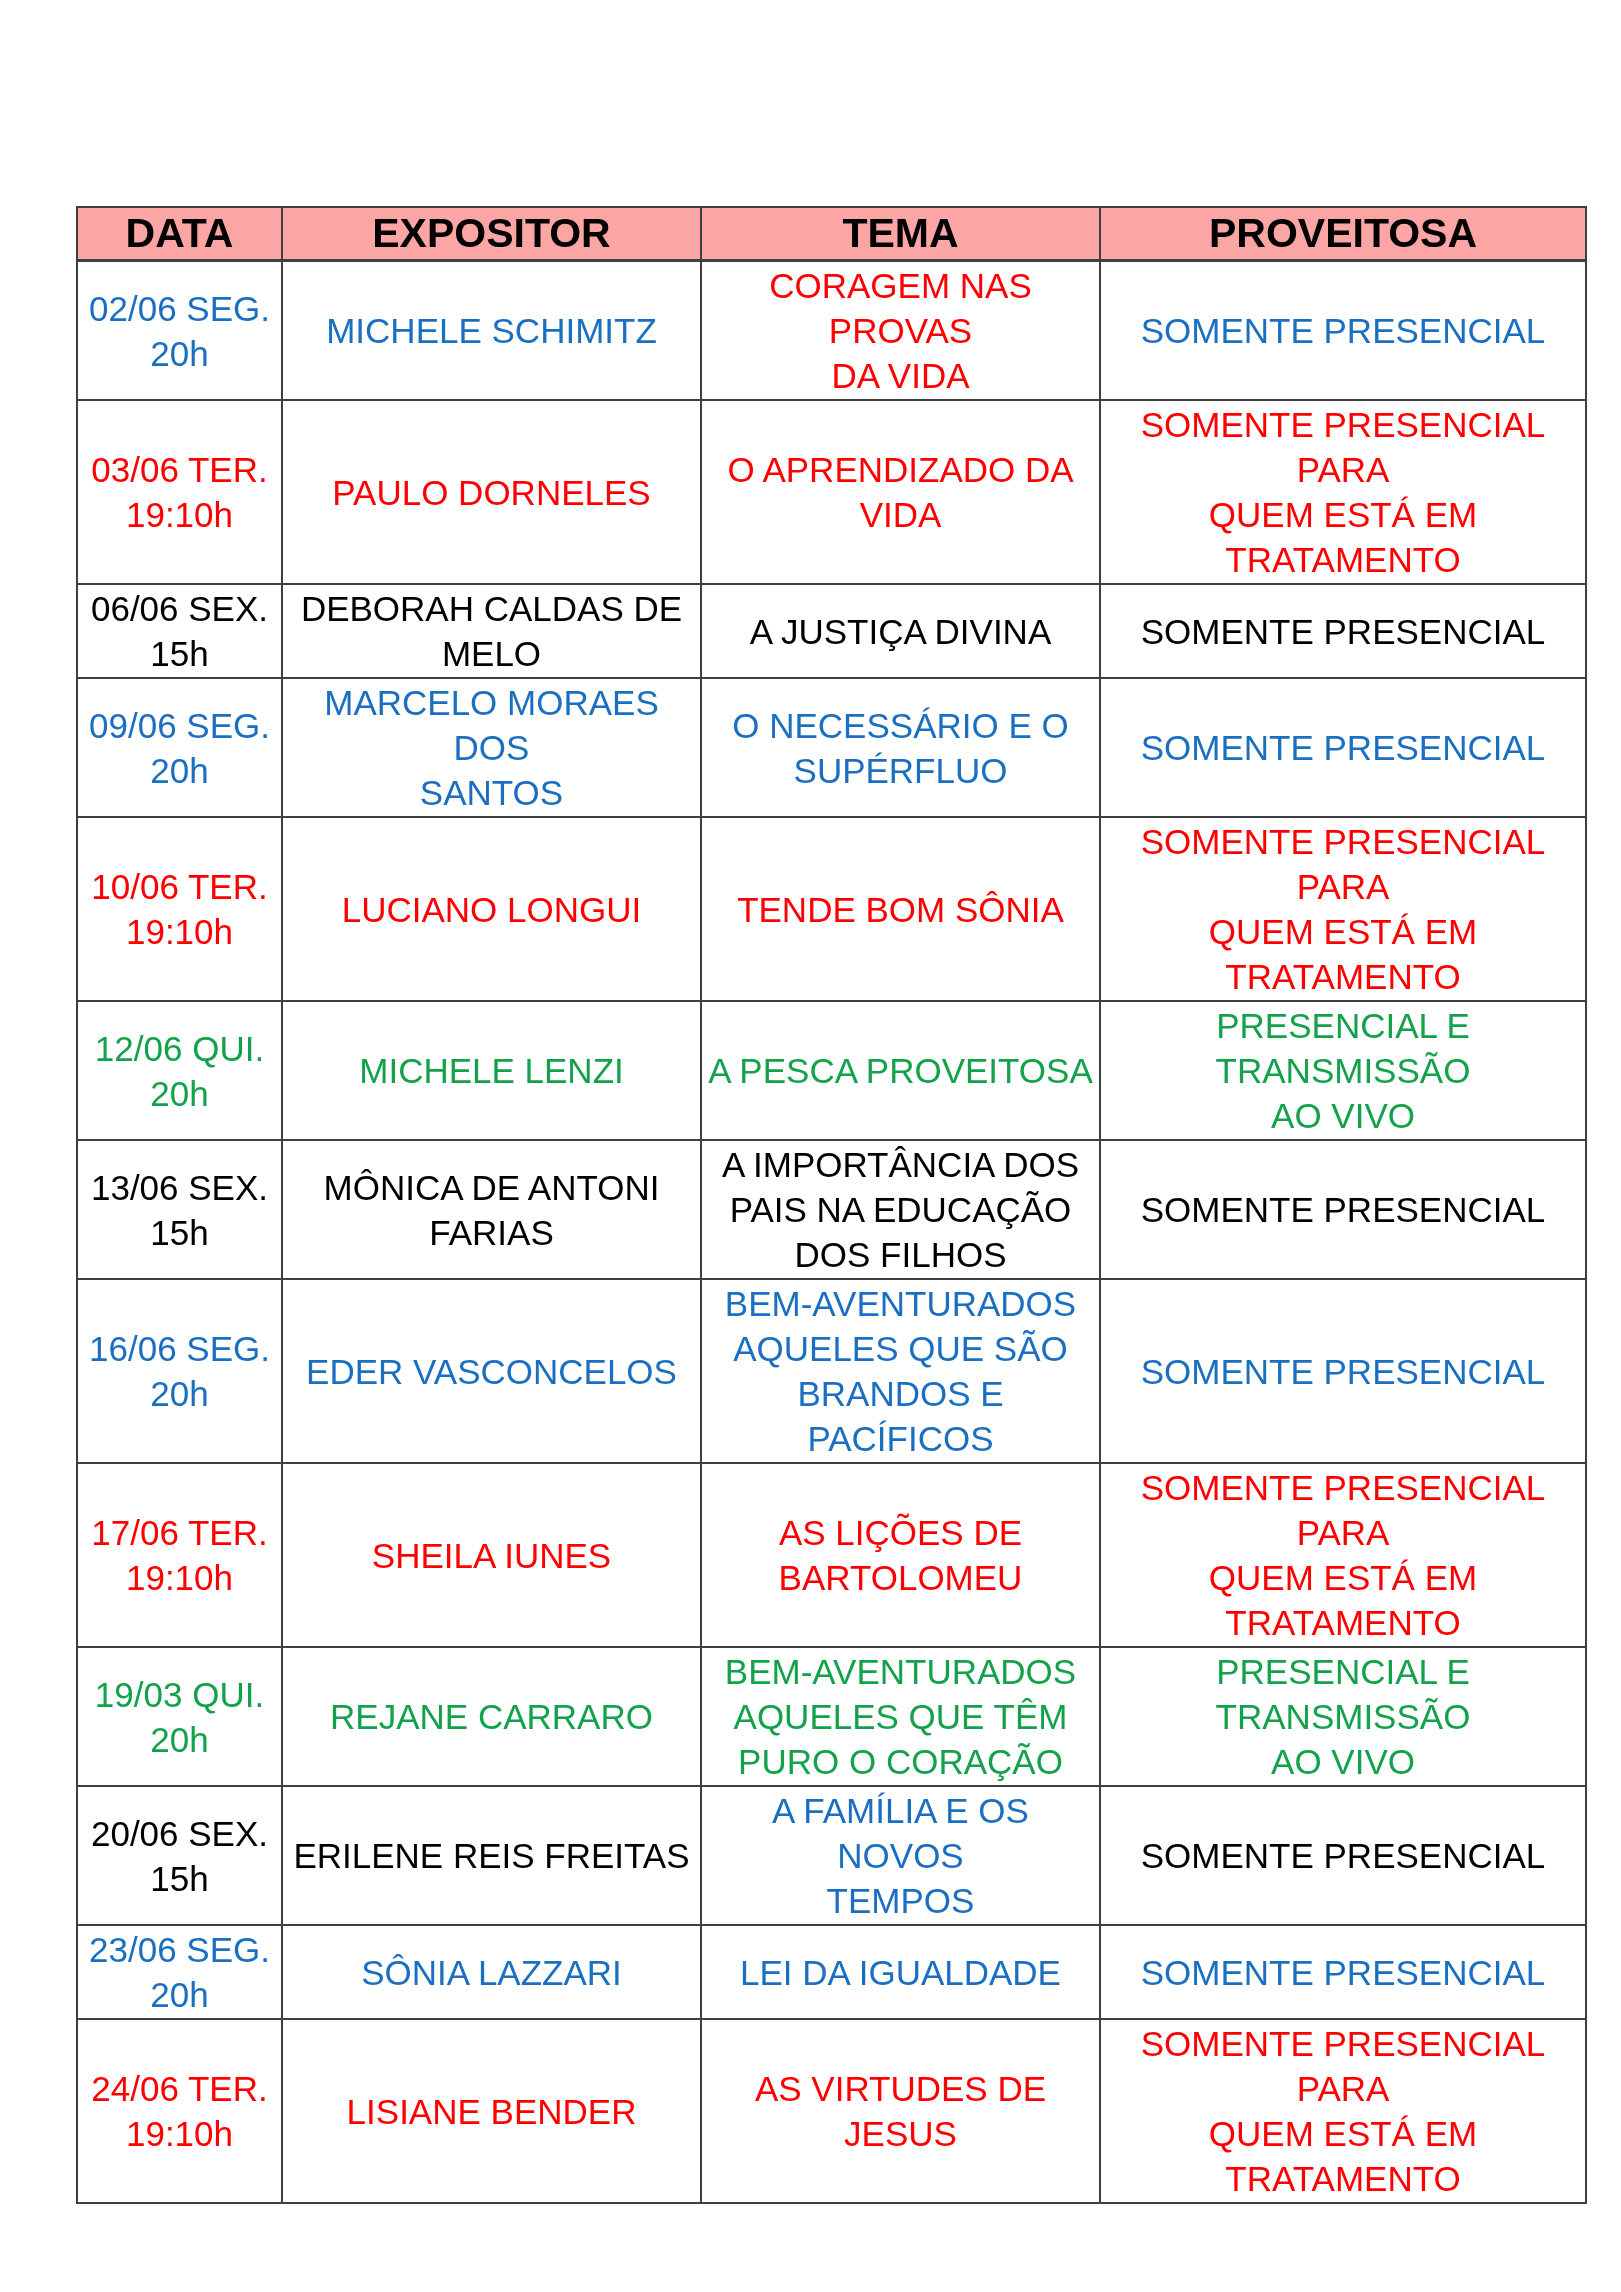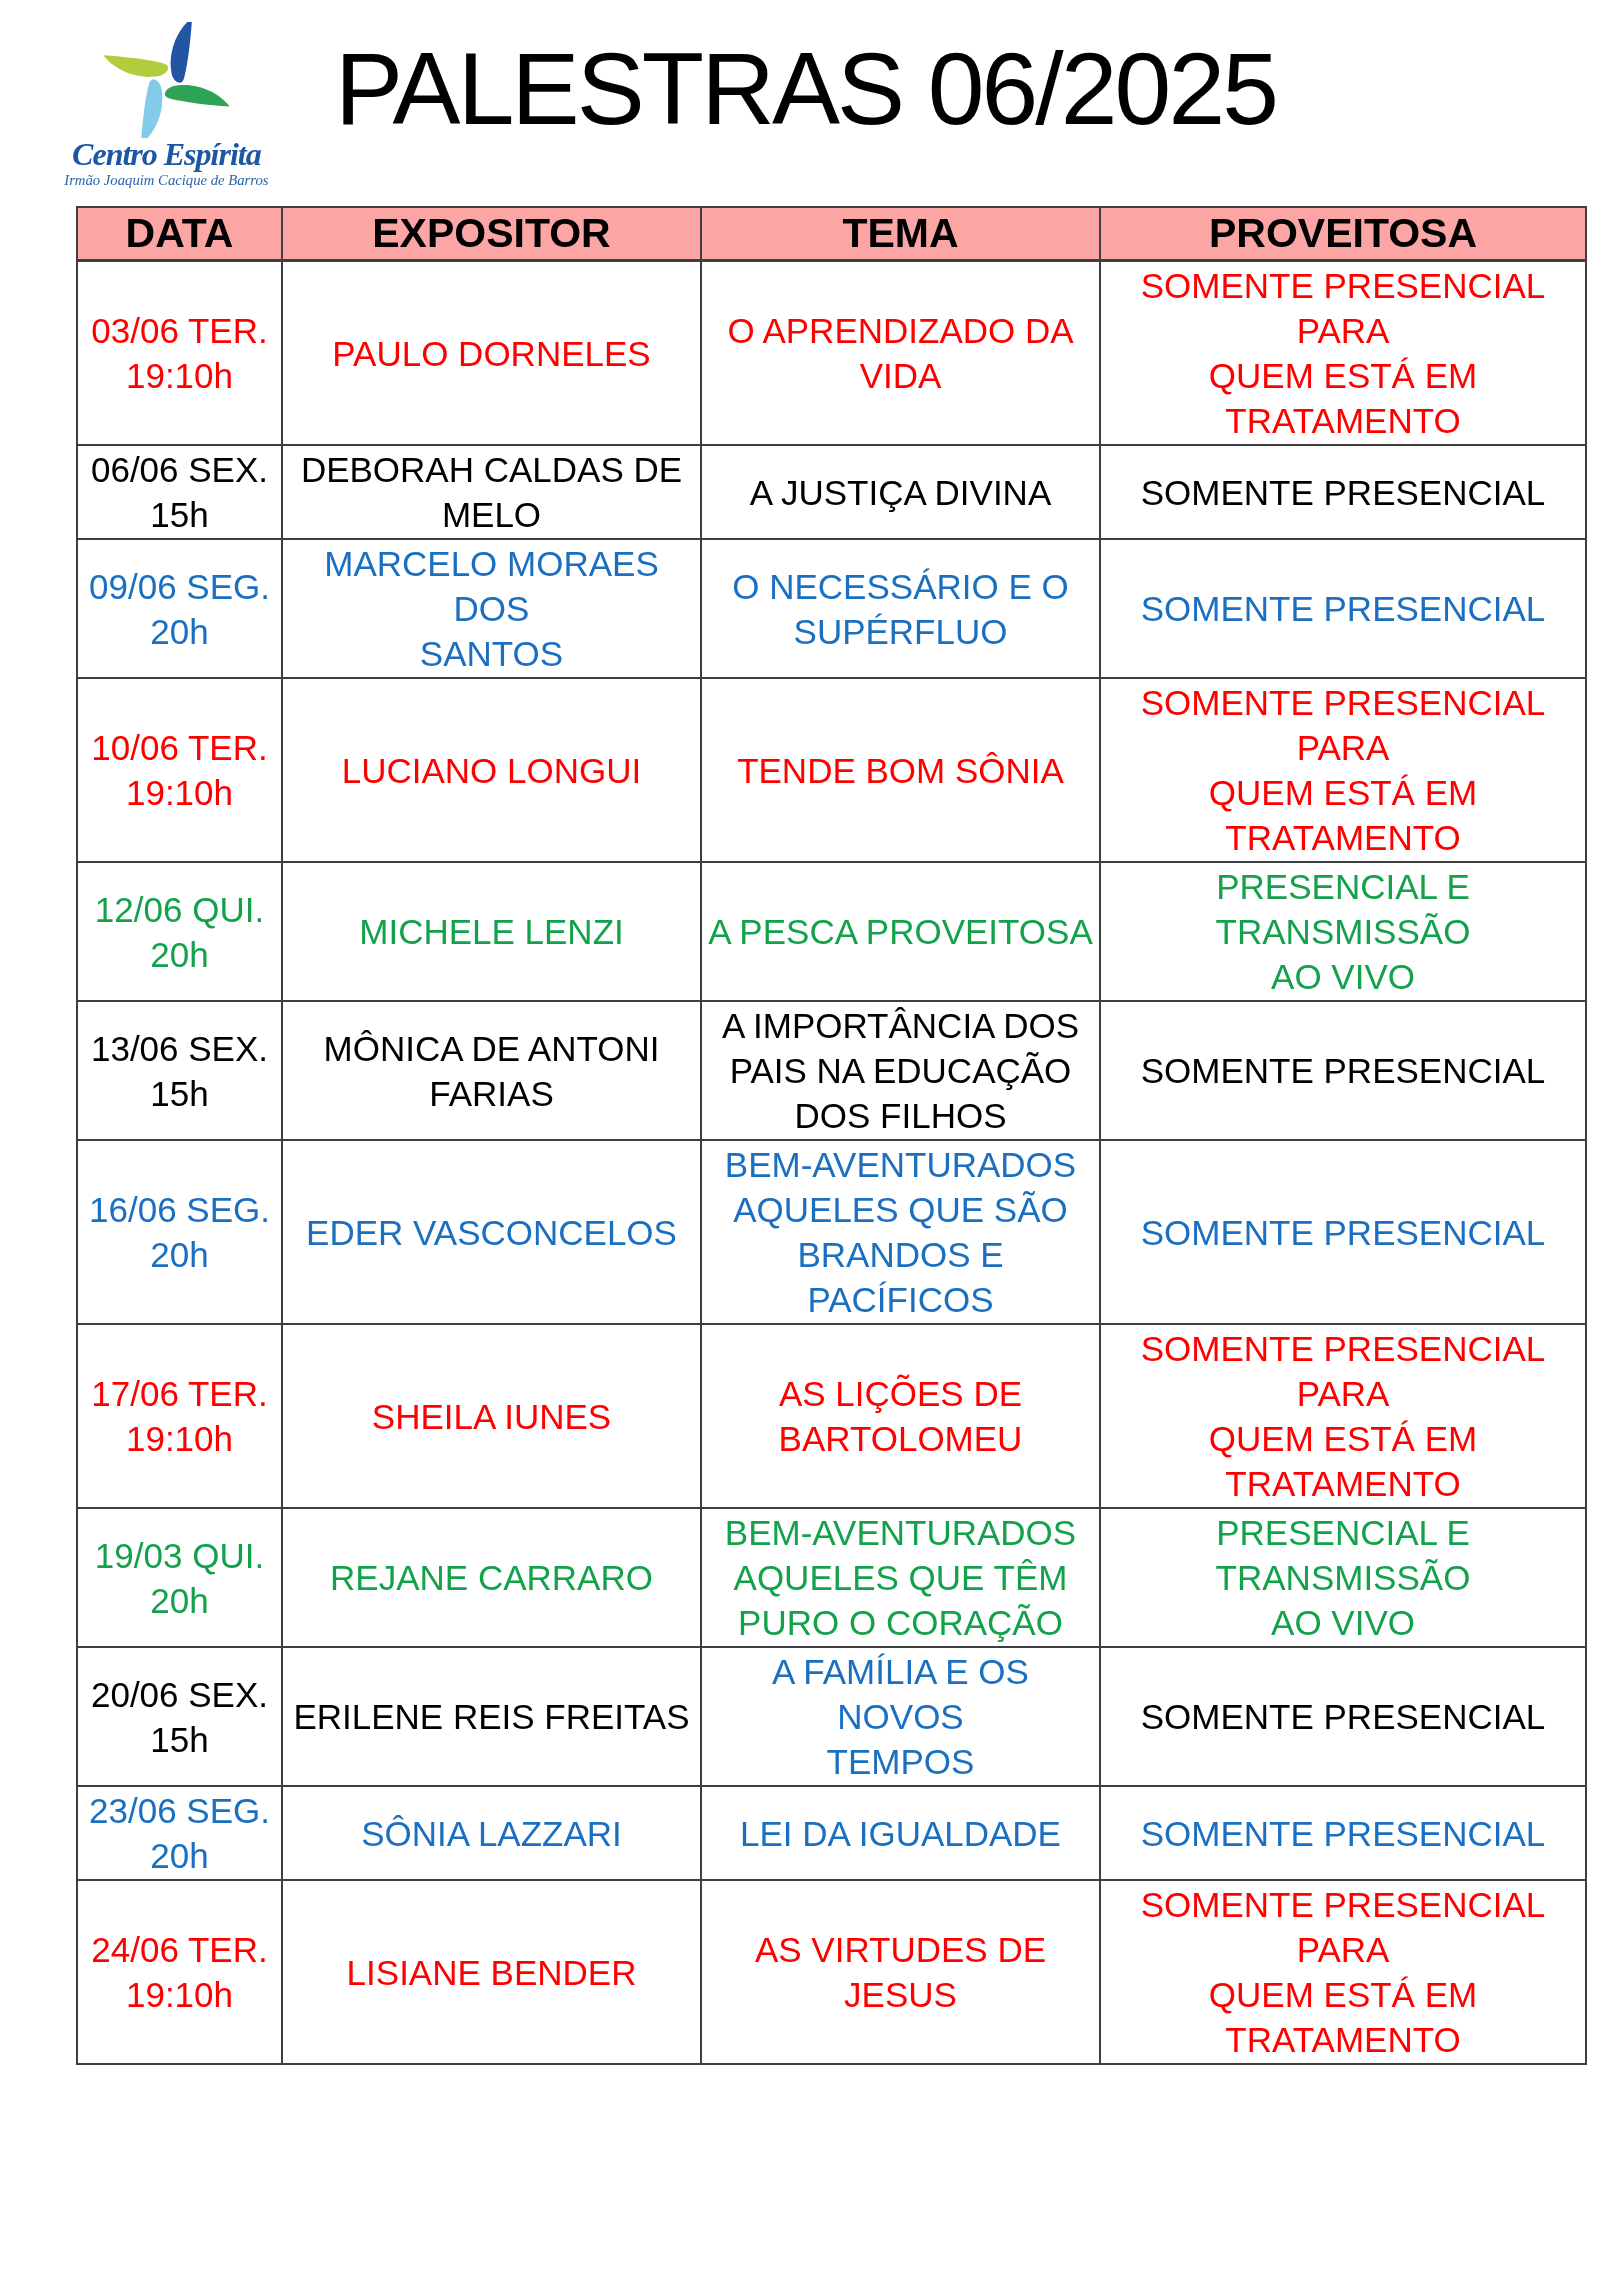--- a/index.html
+++ b/index.html
@@ -27,56 +27,45 @@
   .c-blue{color:#1b6fc1;}
   .c-red{color:#fe0000;}
   .c-green{color:#13a24b;}
   .c-black{color:#000000;}
 </style>
 </head>
 <body>
 
 <div class="page">
 
-  <div class="header">
-    <div class="logo">
-      <svg class="logo-icon" width="147" height="116" viewBox="0 0 150 118" aria-hidden="true">
-        <g transform="translate(75,60)">
-
-          <path transform="rotate(135)" fill="#82cbe9" d="M8,0 C20,-20 46,-30 64,-27 C48,-13 28,3 14,11 C7,14 5,7 8,0 Z"></path>
-
-          <path transform="rotate(-135)" fill="#b2cc3f" d="M8,0 C20,-20 46,-30 64,-27 C48,-13 28,3 14,11 C7,14 5,7 8,0 Z"></path>
-
-          <path transform="rotate(-45)" fill="#2256a5" d="M8,0 C20,-20 46,-30 64,-27 C48,-13 28,3 14,11 C7,14 5,7 8,0 Z"></path>
-
-          <path transform="rotate(45)" fill="#2ea355" d="M8,0 C20,-20 46,-30 64,-27 C48,-13 28,3 14,11 C7,14 5,7 8,0 Z"></path>
-        </g>
-      </svg>
-      <div class="logo-name">Centro Espírita</div>
-      <div class="logo-sub">Irmão Joaquim Cacique de Barros</div>
-    </div>
-    <div class="page-title">PALESTRAS 06/2025</div>
-  </div>
 
   <table class="schedule">
     <colgroup>
       <col style="width:205px">
         <col style="width:419px">
         <col style="width:399px">
         <col style="width:486px">
     </colgroup>
     <thead>
       <tr>
         <th>DATA</th>
         <th>EXPOSITOR</th>
         <th>TEMA</th>
         <th>PROVEITOSA</th>
       </tr>
     </thead>
     <tbody>
+        <tr>
+          <td class="c-blue">02/06 SEG.
+20h</td>
+          <td class="c-blue">MICHELE SCHIMITZ</td>
+          <td class="c-red">CORAGEM NAS PROVAS
+DA VIDA</td>
+          <td class="c-blue">SOMENTE PRESENCIAL</td>
+        </tr>
         <tr>
           <td class="c-red">03/06 TER.
 19:10h</td>
           <td class="c-red">PAULO DORNELES</td>
           <td class="c-red">O APRENDIZADO DA
 VIDA</td>
           <td class="c-red">SOMENTE PRESENCIAL PARA
 QUEM ESTÁ EM
 TRATAMENTO</td>
         </tr>

